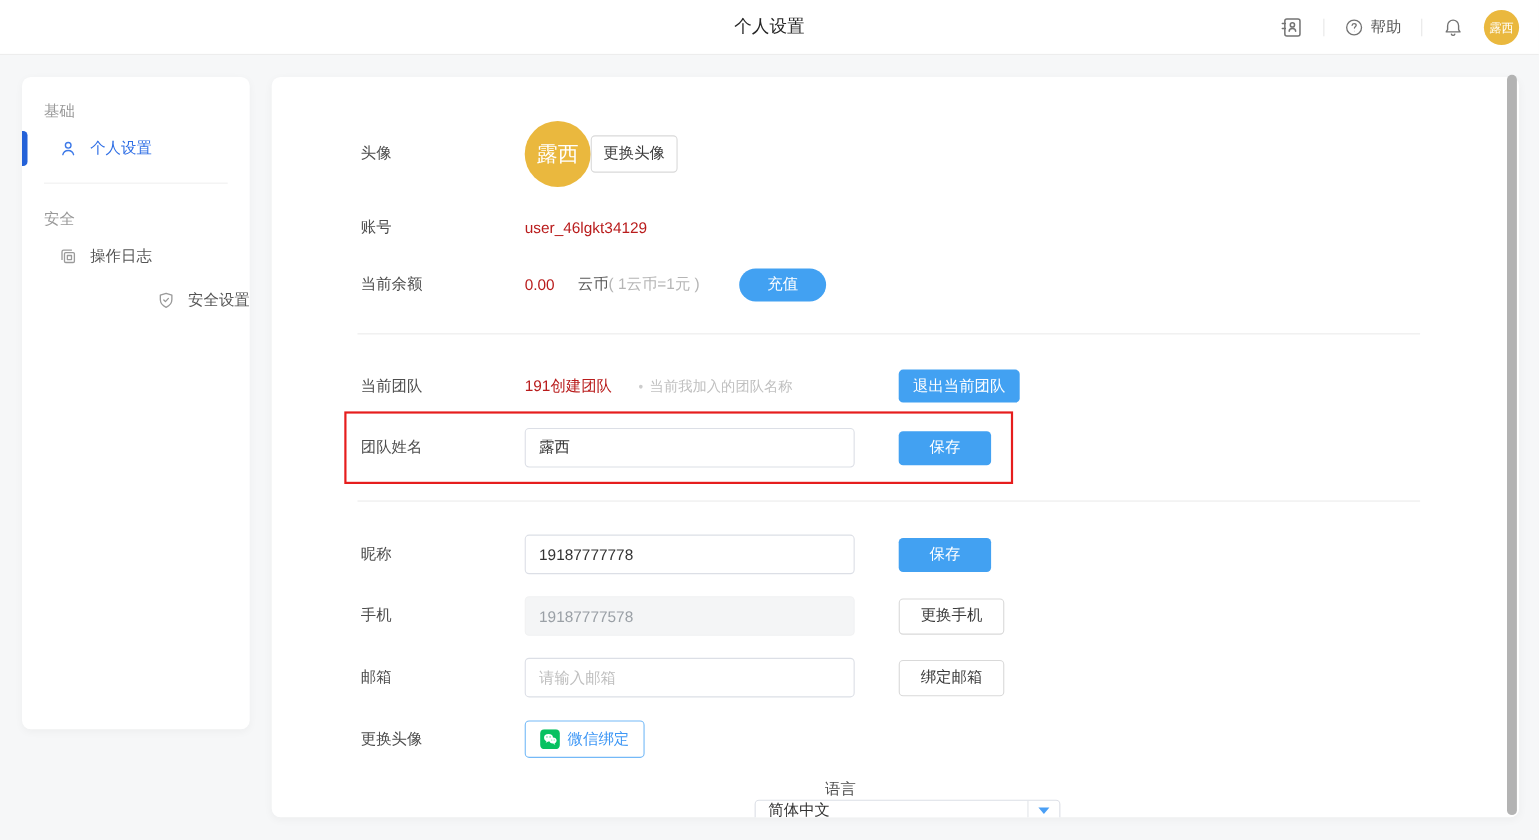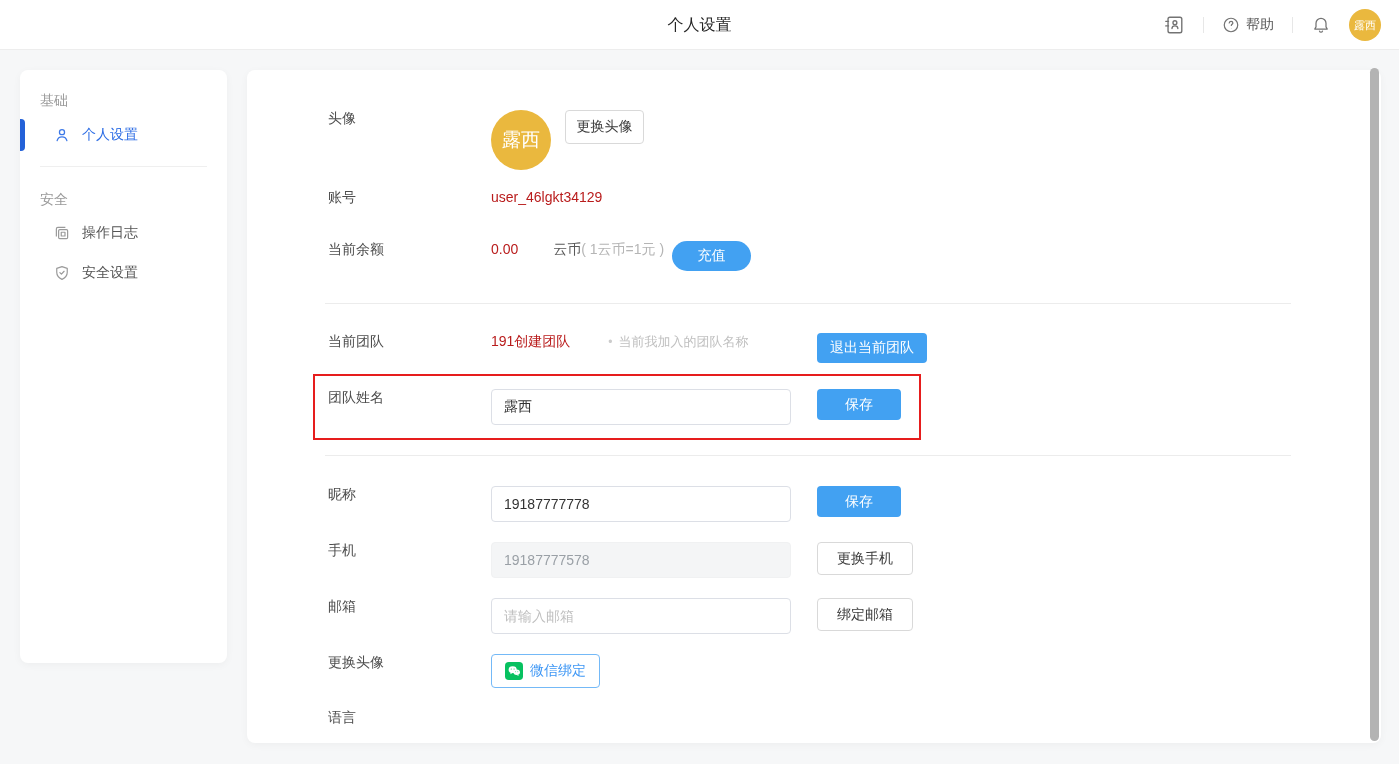--- a/index.html
+++ b/index.html
@@ -58,29 +58,29 @@
     background:#2361d8; border-radius:0 4px 4px 0;
   }
   .side-divider { position:absolute; left:20px; right:20px; top:166px; height:1px; background:#efefef; }
   
   .sidebar .side-label-basic { top:22px; }
   .sidebar .item-personal { top:47px; }
   .sidebar .side-indicator { top:49px; }
   .sidebar .side-divider { top:96px; }
   .sidebar .side-label-security { top:121px; }
   .sidebar .item-logs { top:145px; }
-  .sidebar .item-security { top:185px; }
+  .sidebar .item-security { top:185px;justify-content:flex-end; }
 
   
   .main-card {
     position:absolute; left:247px; top:70px; width:1134px; height:673px;
     background:#fff; border-radius:8px; box-shadow:0 2px 8px rgba(0,0,0,.04);
     overflow:hidden;
   }
-  .row { position:absolute; left:81px; right:60px; display:flex; align-items:flex-start; height:36px;gap:14px; }
+  .row { position:absolute; left:81px; right:60px; display:flex; align-items:center; height:36px; }
   .row-label { width:149px; font-size:14px; color:#4d4d4d; flex:none; }
   .row-value { font-size:14px; color:#b91c1c; }
   .divider-h { position:absolute; left:78px; width:966px; height:1px; background:#ececec; }
   .divider-1 { top:233px; }
   .divider-2 { top:385px; }
 
   .row-avatar { top:40px; height:60px; }
   .form-avatar {
     width:60px; height:60px; border-radius:50%; background:#eab83e;
     color:#fff; font-size:19px; display:flex; align-items:center; justify-content:center;
@@ -297,19 +297,25 @@
           <circle cx="14.2" cy="12.9" r="0.6" fill="#07c160"></circle>
           <circle cx="17.1" cy="12.9" r="0.6" fill="#07c160"></circle>
         </svg>
       </span>
       <span>微信绑定</span>
     </button>
   </div>
 
   <div class="row row-language">
     <span class="row-label">语言</span>
+    <div class="lang-select">
+      <span>简体中文</span>
+      <span class="lang-caret-box">
+        <span class="caret-down"></span>
+      </span>
+    </div>
   </div>
 
 </div>
 
 <div class="annotation-box"></div>
 
 <div class="scrollbar-thumb"></div>
 
 </body></html>

